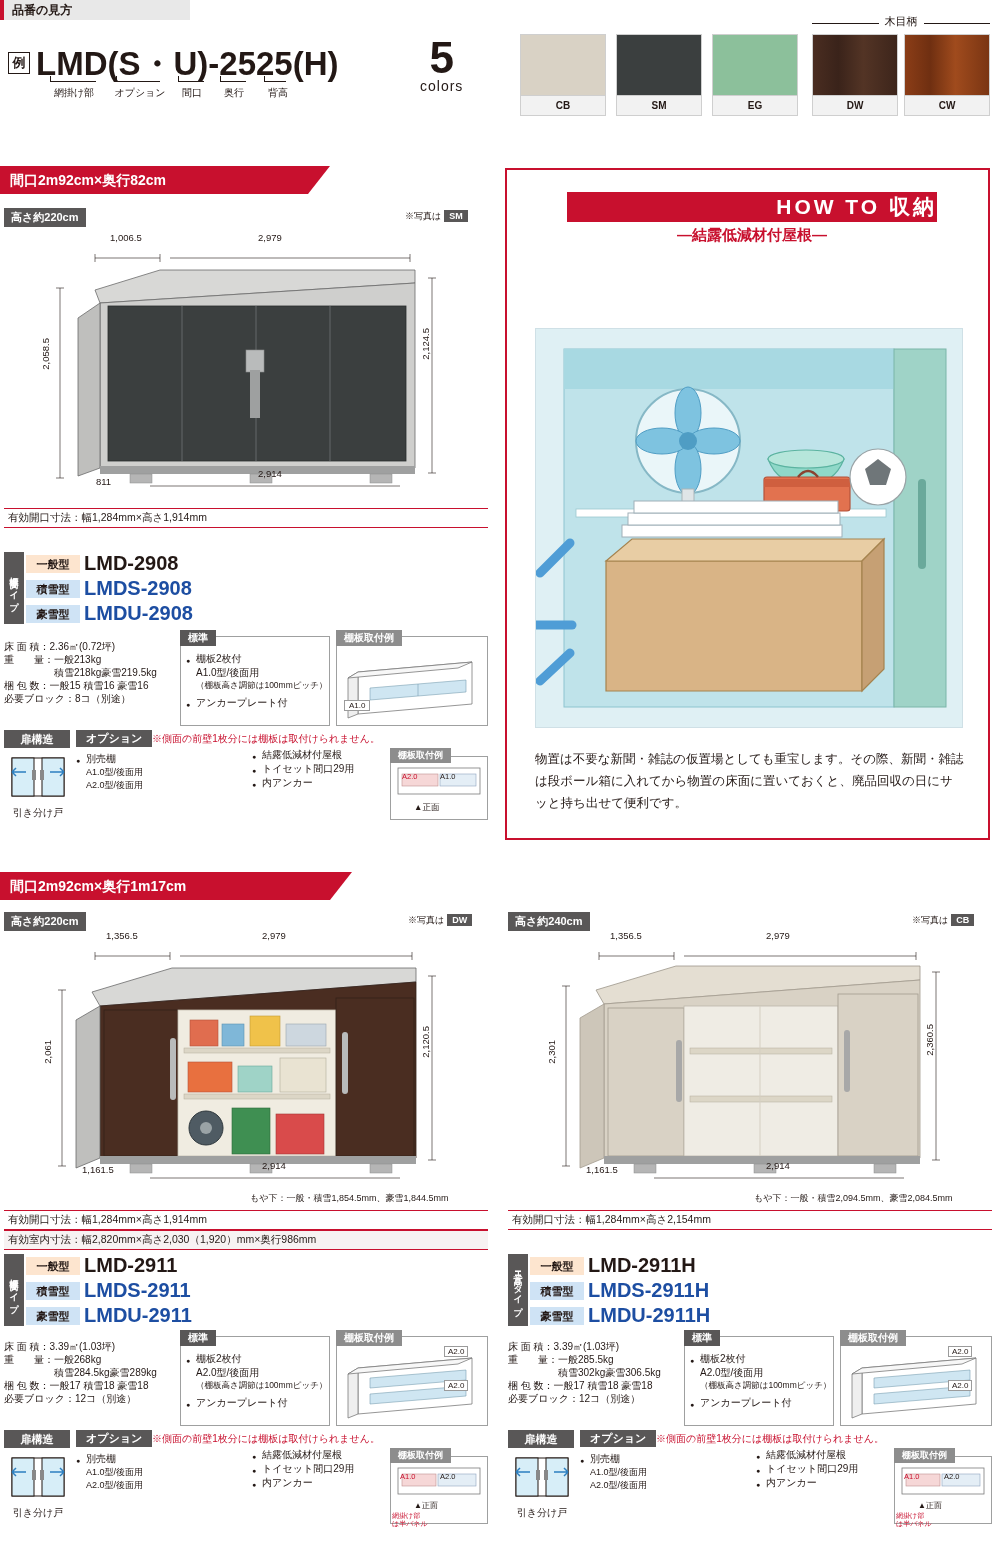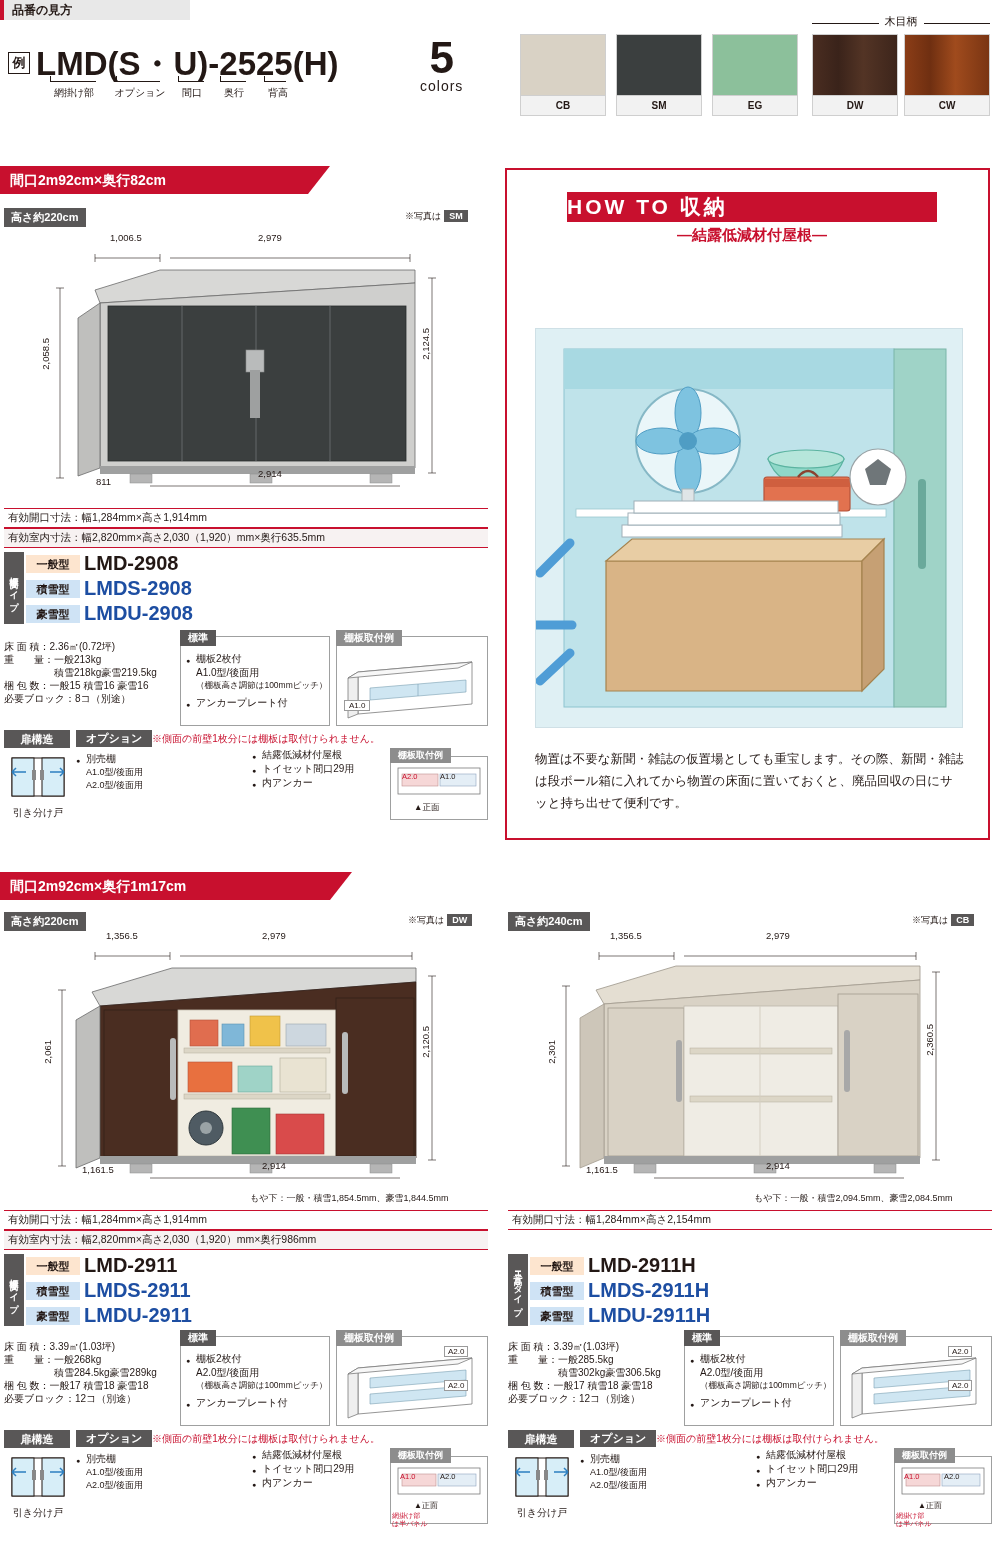--- a/index.html
+++ b/index.html
@@ -123,21 +123,21 @@
   .doorlabel { position: absolute; font-size: 10px; text-align: center; }
 
   
   .howto {
     position: absolute; left: 505px; top: 168px; width: 485px; height: 672px;
     border: 2px solid #c8102e; background: #fff;
   }
   .howto-title {
     position: absolute; left: 60px; top: 22px; width: 370px; height: 30px;
     background: #c8102e; color: #fff; font-size: 21px; font-weight: bold;
-    text-align: left; line-height: 30px; letter-spacing: 3px;
+    text-align: right; line-height: 30px; letter-spacing: 3px;
   }
   .howto-sub {
     position: absolute; left: 60px; top: 56px; width: 370px;
     text-align: center; font-size: 15px; font-weight: bold; color: #c8102e;
   }
   .howto-lead {
     position: absolute; left: 30px; top: 92px; font-size: 17px; font-weight: bold; line-height: 26px;
   }
   .howto-ill {
     position: absolute; left: 28px; top: 158px; width: 428px; height: 400px;
@@ -255,21 +255,20 @@
 
     <div class="dim" style="left:110px; top:4px;">1,006.5</div>
     <div class="dim" style="left:258px; top:4px;">2,979</div>
     <div class="dim vert" style="left:40px; top:110px;">2,058.5</div>
     <div class="dim vert" style="left:420px; top:100px;">2,124.5</div>
     <div class="dim" style="left:96px; top:248px;">811</div>
     <div class="dim" style="left:258px; top:240px;">2,914</div>
   </div>
 
   <div class="specrow" style="left:4px; top:508px; width:484px;">有効開口寸法：幅1,284mm×高さ1,914mm</div>
-  <div class="specrow alt" style="left:4px; top:528px; width:484px;">有効室内寸法：幅2,820mm×高さ2,030（1,920）mm×奥行635.5mm</div>
 
   <div class="modelblock" style="left:4px; top:552px; width:280px; height:74px;">
     <div class="mb-left">標準高タイプ</div>
     <div class="mb-row" style="top:0;">
       <div class="mb-tag" style="background:#fde5cf;">一般型</div>
       <div class="mb-name gray">LMD-2908</div>
     </div>
     <div class="mb-row" style="top:25px;">
       <div class="mb-tag" style="background:#cfe3f5;">積雪型</div>
       <div class="mb-name">LMDS-2908</div>

